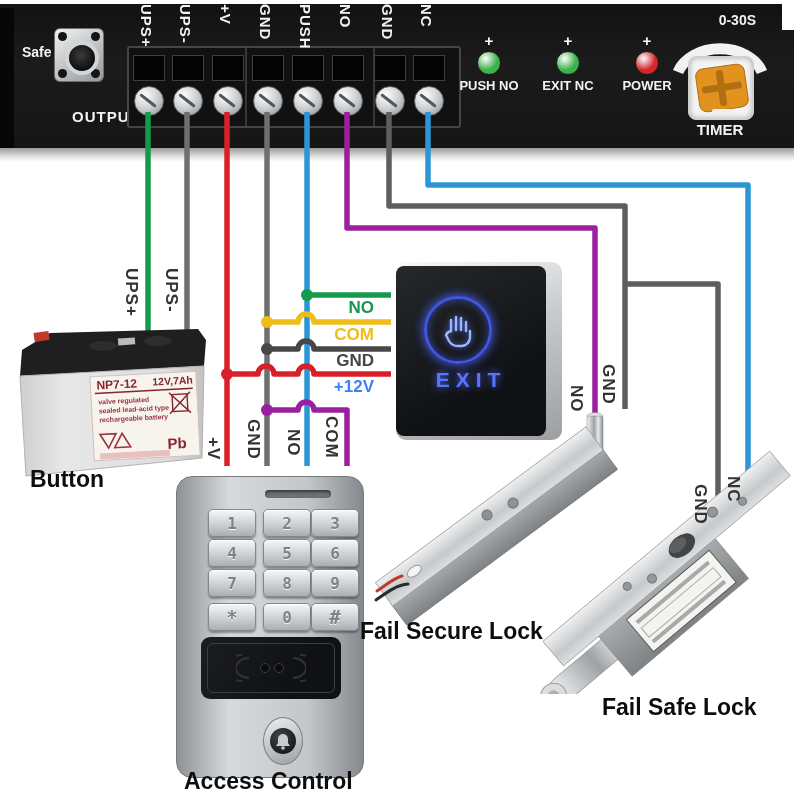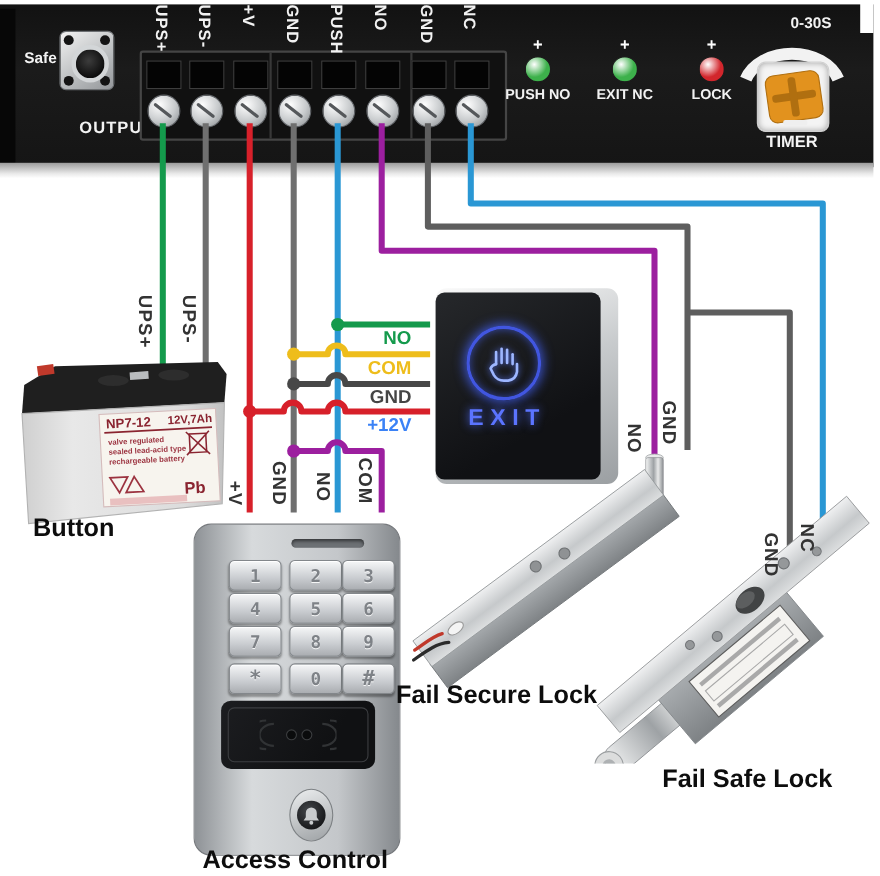--- a/index.html
+++ b/index.html
@@ -63,21 +63,21 @@
   .caption{position:absolute;font-weight:bold;font-size:23px;color:#0d0d0d;z-index:3;white-space:nowrap;}
 
   
   #exit-button{position:absolute;left:396px;top:262px;width:166px;height:178px;border-radius:10px;
         background:linear-gradient(160deg,#fafafa,#c8cbcd 45%,#9b9fa2);z-index:2;}
   #exit-face{position:absolute;left:0;top:4px;width:150px;height:170px;border-radius:8px;
         background:linear-gradient(150deg,#26282b,#101114 70%);}
   #exit-ring{position:absolute;left:28px;top:30px;width:62px;height:62px;border-radius:50%;
         border:3px solid #4156e0;box-shadow:0 0 10px 2px rgba(70,100,255,.75), inset 0 0 8px rgba(70,100,255,.6);
         display:flex;align-items:center;justify-content:center;}
-  #exit-text{position:absolute;left:4px;top:102px;width:122px;text-align:center;color:#5b74ff;
+  #exit-text{position:absolute;left:14px;top:102px;width:122px;text-align:center;color:#5b74ff;
         font-size:21px;font-weight:bold;letter-spacing:6px;text-shadow:0 0 9px rgba(80,110,255,.95);}
 
   
   #keypad{position:absolute;left:176px;top:476px;width:186px;height:300px;border-radius:16px;
         background:linear-gradient(90deg,#8e9296,#d7dadc 28%,#c4c7ca 70%,#85898d);
         border:1px solid #76797d;z-index:2;}
   #keypad .top-slot{position:absolute;left:88px;top:13px;width:66px;height:8px;border-radius:4px;
         background:#6d7175;box-shadow:inset 0 2px 3px rgba(0,0,0,.5);}
   .key{position:absolute;width:46px;height:26px;border-radius:5px;border:1px solid #83878b;
         background:linear-gradient(180deg,#f6f7f8,#c9ccd0 60%,#aaadb1);
@@ -160,21 +160,21 @@
         <div class="led-label">PUSH NO</div>
       </div>
       <div class="led-wrap" style="left: 526px;">
         <div class="led-plus">+</div>
         <div class="led-dot" style="background: radial-gradient(circle at 35% 30%, rgb(255, 255, 255), rgb(61, 177, 75) 55%, rgb(61, 177, 75));"></div>
         <div class="led-label">EXIT NC</div>
       </div>
       <div class="led-wrap" style="left: 605px;">
         <div class="led-plus">+</div>
         <div class="led-dot" style="background: radial-gradient(circle at 35% 30%, rgb(255, 255, 255), rgb(210, 38, 44) 55%, rgb(210, 38, 44));"></div>
-        <div class="led-label">LOCK</div>
+        <div class="led-label">POWER</div>
       </div>
     </div>
   <div id="panel-bottom"></div>
 
   <svg id="wires" width="800" height="796">
       <path d="M148,112 V333" stroke="#149a4c" stroke-width="5.5" fill="none" stroke-linejoin="round"></path>
       <path d="M187,112 V333" stroke="#6f6f6f" stroke-width="5.5" fill="none" stroke-linejoin="round"></path>
       <path d="M227,112 V466" stroke="#d7202a" stroke-width="5.5" fill="none" stroke-linejoin="round"></path>
       <path d="M267,112 V466" stroke="#6f6f6f" stroke-width="5.5" fill="none" stroke-linejoin="round"></path>
       <path d="M307,112 V466" stroke="#2a97d4" stroke-width="5.5" fill="none" stroke-linejoin="round"></path>

